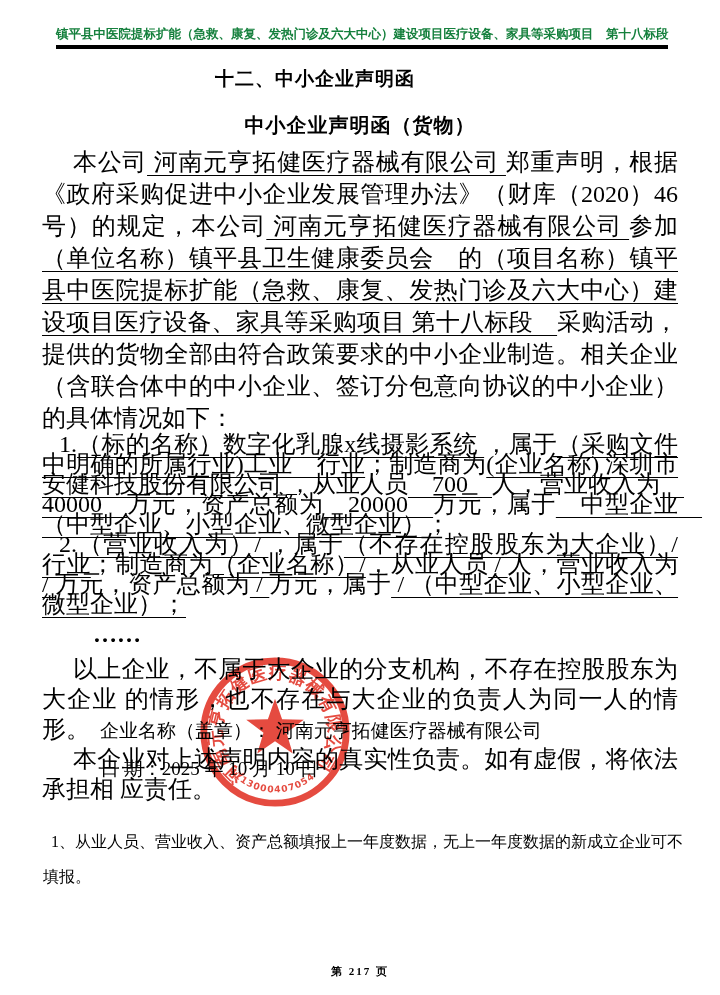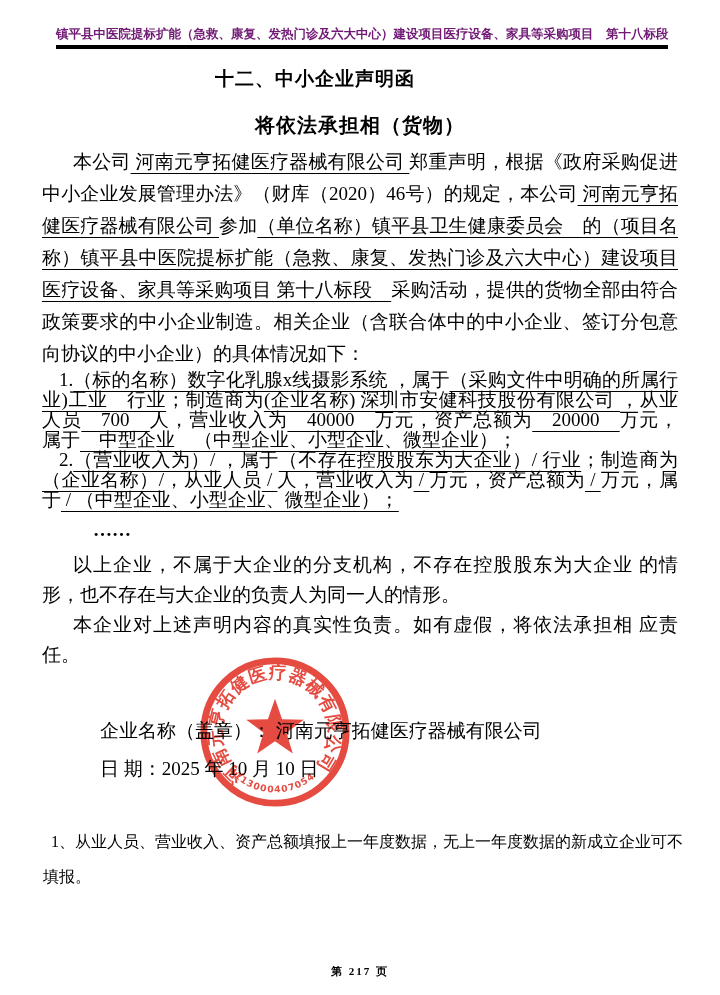--- a/index.html
+++ b/index.html
@@ -2,33 +2,33 @@
 <html style="--stamp-red: #e2372b;"><head>
 <meta charset="utf-8">
 <style>
   html,body{margin:0;padding:0;background:#ffffff;}
   .page{
     position:relative;width:720px;height:995px;background:#ffffff;overflow:hidden;
     font-family:"Liberation Serif","DejaVu Serif",serif;color:#000;
   }
   .header{
     position:absolute;top:26px;left:56px;width:612px;
-    font-size:12.5px;font-weight:600;text-align:center;white-space:nowrap;color:#701a75;
+    font-size:12.5px;font-weight:600;text-align:center;white-space:nowrap;color:#15803d;
   }
   .header-rule{position:absolute;top:45px;left:56px;width:612px;height:4px;background:#000;}
   .section-title{
     position:absolute;top:66px;left:0;width:720px;text-align:center;
     font-size:19px;font-weight:bold;transform:translateX(-45px);letter-spacing:1px;
   }
   .doc-title{
     position:absolute;top:112px;left:0;width:720px;text-align:center;
     font-size:20px;font-weight:bold;letter-spacing:1px;
   }
   .body{position:absolute;top:146px;left:42px;width:636px;}
-  .p{margin:0;text-align:justify;font-size:19px;line-height:32px;}
+  .p{margin:0;text-align:justify;font-size:24px;line-height:32px;}
   .p.item{line-height:20px;}
   .indent2{text-indent:31px;}
   .indent1{text-indent:17px;}
   .ellipsis{padding-left:51px;font-weight:bold;line-height:28px;margin-top:6px;}
   .p5{line-height:30px;margin-top:6px;}
   .p6{line-height:30px;}
   .u{text-decoration:underline;text-underline-offset:5px;text-decoration-thickness:1px;}
   .sig{position:absolute;top:712px;left:100px;font-size:19px;line-height:38px;}
   .note{
     position:absolute;top:824px;left:43px;width:640px;
@@ -46,21 +46,21 @@
 </style>
 </head>
 <body>
 
 <div class="page">
 
   <div class="header">镇平县中医院提标扩能（急救、康复、发热门诊及六大中心）建设项目医疗设备、家具等采购项目　第十八标段</div>
   <div class="header-rule"></div>
 
   <div class="section-title">十二、中小企业声明函</div>
-  <div class="doc-title">将依法承担相（货物）</div>
+  <div class="doc-title">中小企业声明函（货物）</div>
 
   <div class="body">
     <p class="p indent2"><span>本公司</span><span class="u"> 河南元亨拓健医疗器械有限公司 </span><span>郑重声明，根据《政府采购促进中小企业发展管理办法》（财库（2020）46号）的规定，本公司</span><span class="u"> 河南元亨拓健医疗器械有限公司 </span><span>参加</span><span class="u">（单位名称）镇平县卫生健康委员会　的（项目名称）镇平县中医院提标扩能（急救、康复、发热门诊及六大中心）建设项目医疗设备、家具等采购项目 第十八标段　</span><span>采购活动，提供的货物全部由符合政策要求的中小企业制造。相关企业（含联合体中的中小企业、签订分包意向协议的中小企业）的具体情况如下：</span></p>
     <p class="p item indent1"><span>1.</span><span class="u">（标的名称）数字化乳腺x线摄影系统 </span><span>，属于</span><span class="u">（采购文件中明确的所属行业)工业　行业</span><span>；制造商为</span><span class="u">(企业名称) 深圳市安健科技股份有限公司 </span><span>，从业人员</span><span class="u">　700　</span><span>人，营业收入为</span><span class="u">　40000　</span><span>万元，资产总额为</span><span class="u">　20000　</span><span>万元，属于</span><span class="u">　中型企业　（中型企业、小型企业、微型企业）</span><span>；</span></p>
     <p class="p item indent1"><span>2.</span><span class="u">（营业收入为）/ </span><span>，属于</span><span class="u">（不存在控股股东为大企业）/ 行业</span><span>；制造商为</span><span class="u">（企业名称）/</span><span>，从业人员</span><span class="u"> / </span><span>人，营业收入为</span><span class="u"> / </span><span>万元，资产总额为</span><span class="u"> / </span><span>万元，属于</span><span class="u"> / （中型企业、小型企业、微型企业）；</span></p>
     <p class="p ellipsis"><span>……</span></p>
     <p class="p p5 indent2"><span>以上企业，不属于大企业的分支机构，不存在控股股东为大企业 的情形，也不存在与大企业的负责人为同一人的情形。</span></p>
     <p class="p p6 indent2"><span>本企业对上述声明内容的真实性负责。如有虚假，将依法承担相 应责任。</span></p>
   </div>
 

